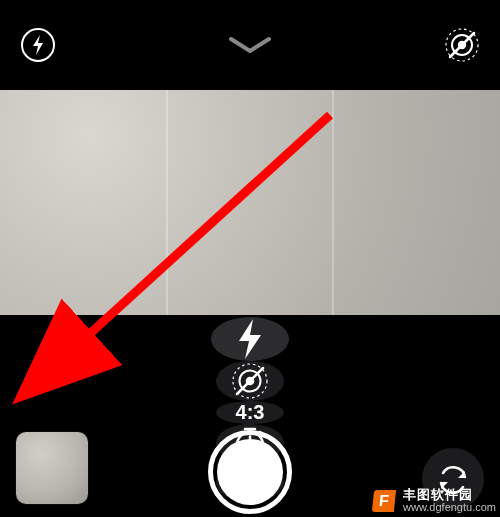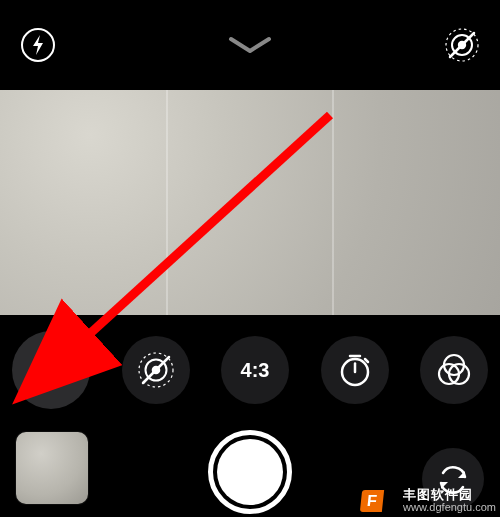--- a/index.html
+++ b/index.html
@@ -41,27 +41,28 @@
     height: 225px;
     background:
       linear-gradient(to right, rgba(0,0,0,0) 33.2%, rgba(255,255,255,0.28) 33.2%, rgba(255,255,255,0.28) 33.6%, rgba(0,0,0,0) 33.6%,
                                  rgba(0,0,0,0) 66.4%, rgba(255,255,255,0.28) 66.4%, rgba(255,255,255,0.28) 66.8%, rgba(0,0,0,0) 66.8%),
       radial-gradient(circle at 18% 20%, #d9d7cf 0%, #c7c5bd 30%, #b4b2ab 65%, #a7a59f 100%);
     background-color: #b6b4ad;
   }
   .controls-row {
     position: absolute;
     left: 0; right: 0;
-    top: 325px;
+    top: 317px;
     height: 90px;
     display: flex;
     align-items: center;
     justify-content: space-between;
     padding: 0 12px;
     box-sizing: border-box;
+    flex-direction: column;
   }
   .ctl {
     width: 68px; height: 68px;
     border-radius: 50%;
     background: #1c1c1e;
     display: flex; align-items: center; justify-content: center;
     color: #fff;
     font-size: 20px;
     font-weight: 600;
   }
@@ -130,21 +131,21 @@
     font-weight: 700;
     display: flex; align-items: center; justify-content: center;
     border-radius: 3px 0 0 3px;
     position: relative;
     transform: skewX(-6deg);
   }
   .wm-text {
     display: flex;
     flex-direction: column;
     line-height: 1;
-    margin-left: 20px;
+    margin-left: 8px;
   }
   .wm-title {
     font-size: 13px;
     color: #fff;
     font-weight: 600;
     letter-spacing: 1px;
   }
   .wm-url {
     font-size: 11px;
     color: #bfbfbf;

